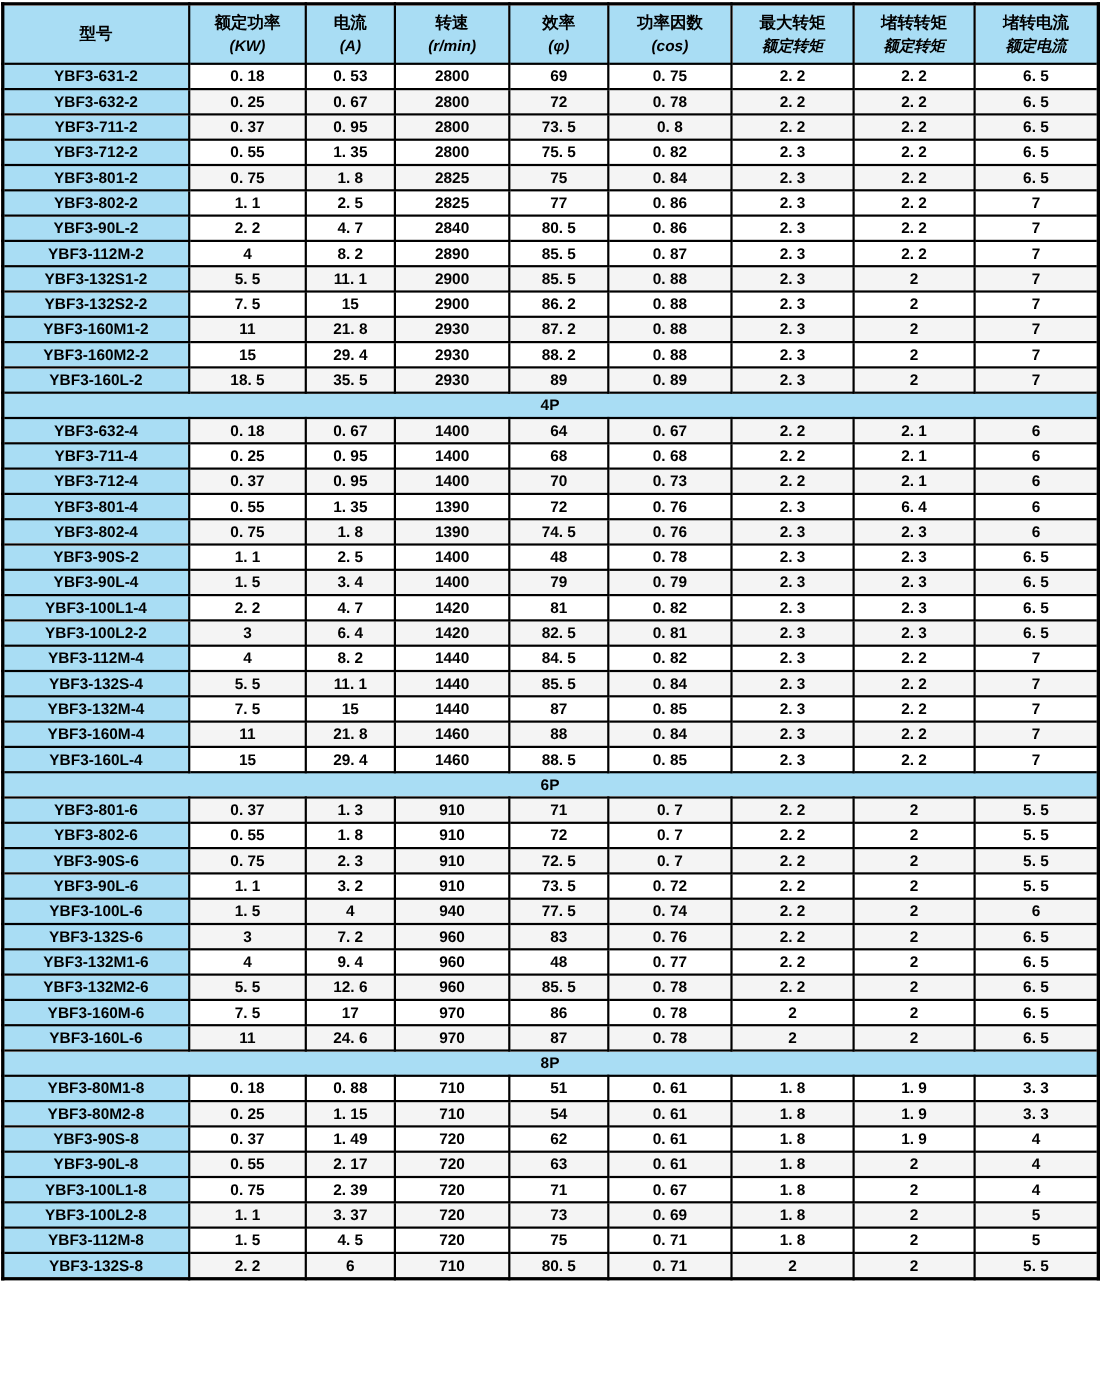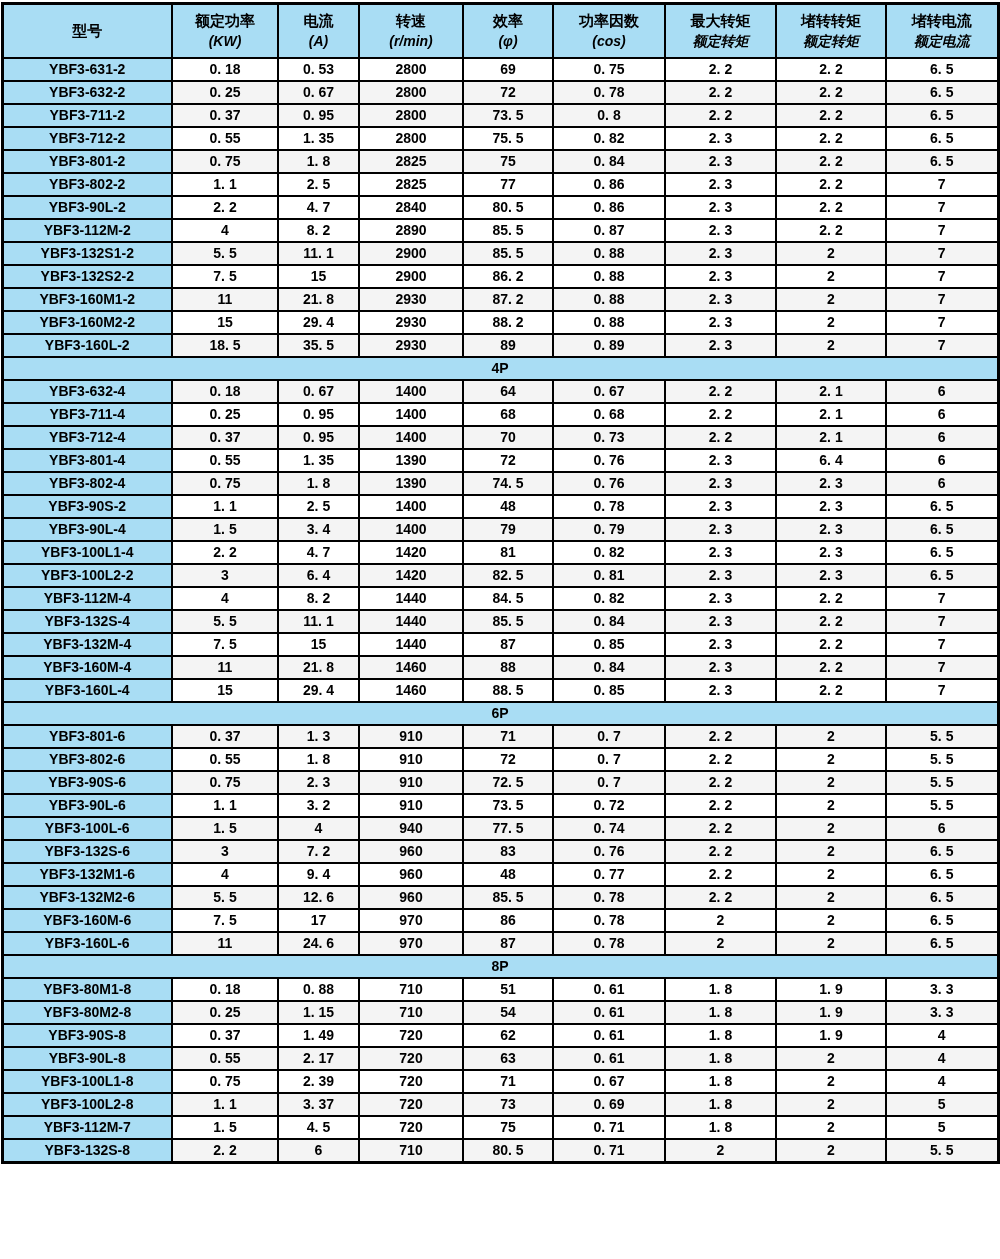--- a/index.html
+++ b/index.html
@@ -549,21 +549,21 @@
         <td>1. 1</td>
         <td>3. 37</td>
         <td>720</td>
         <td>73</td>
         <td>0. 69</td>
         <td>1. 8</td>
         <td>2</td>
         <td>5</td>
       </tr>
       <tr>
-        <td class="model">YBF3-112M-7</td>
+        <td class="model">YBF3-112M-8</td>
         <td>1. 5</td>
         <td>4. 5</td>
         <td>720</td>
         <td>75</td>
         <td>0. 71</td>
         <td>1. 8</td>
         <td>2</td>
         <td>5</td>
       </tr>
       <tr class="stripe">

